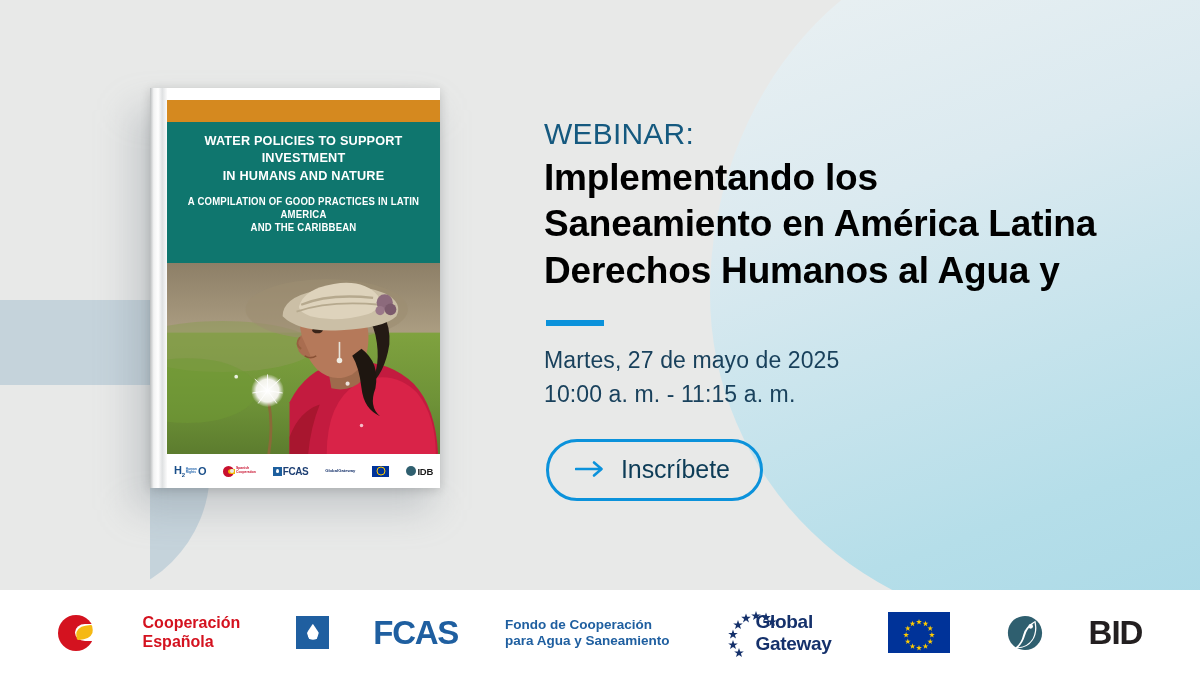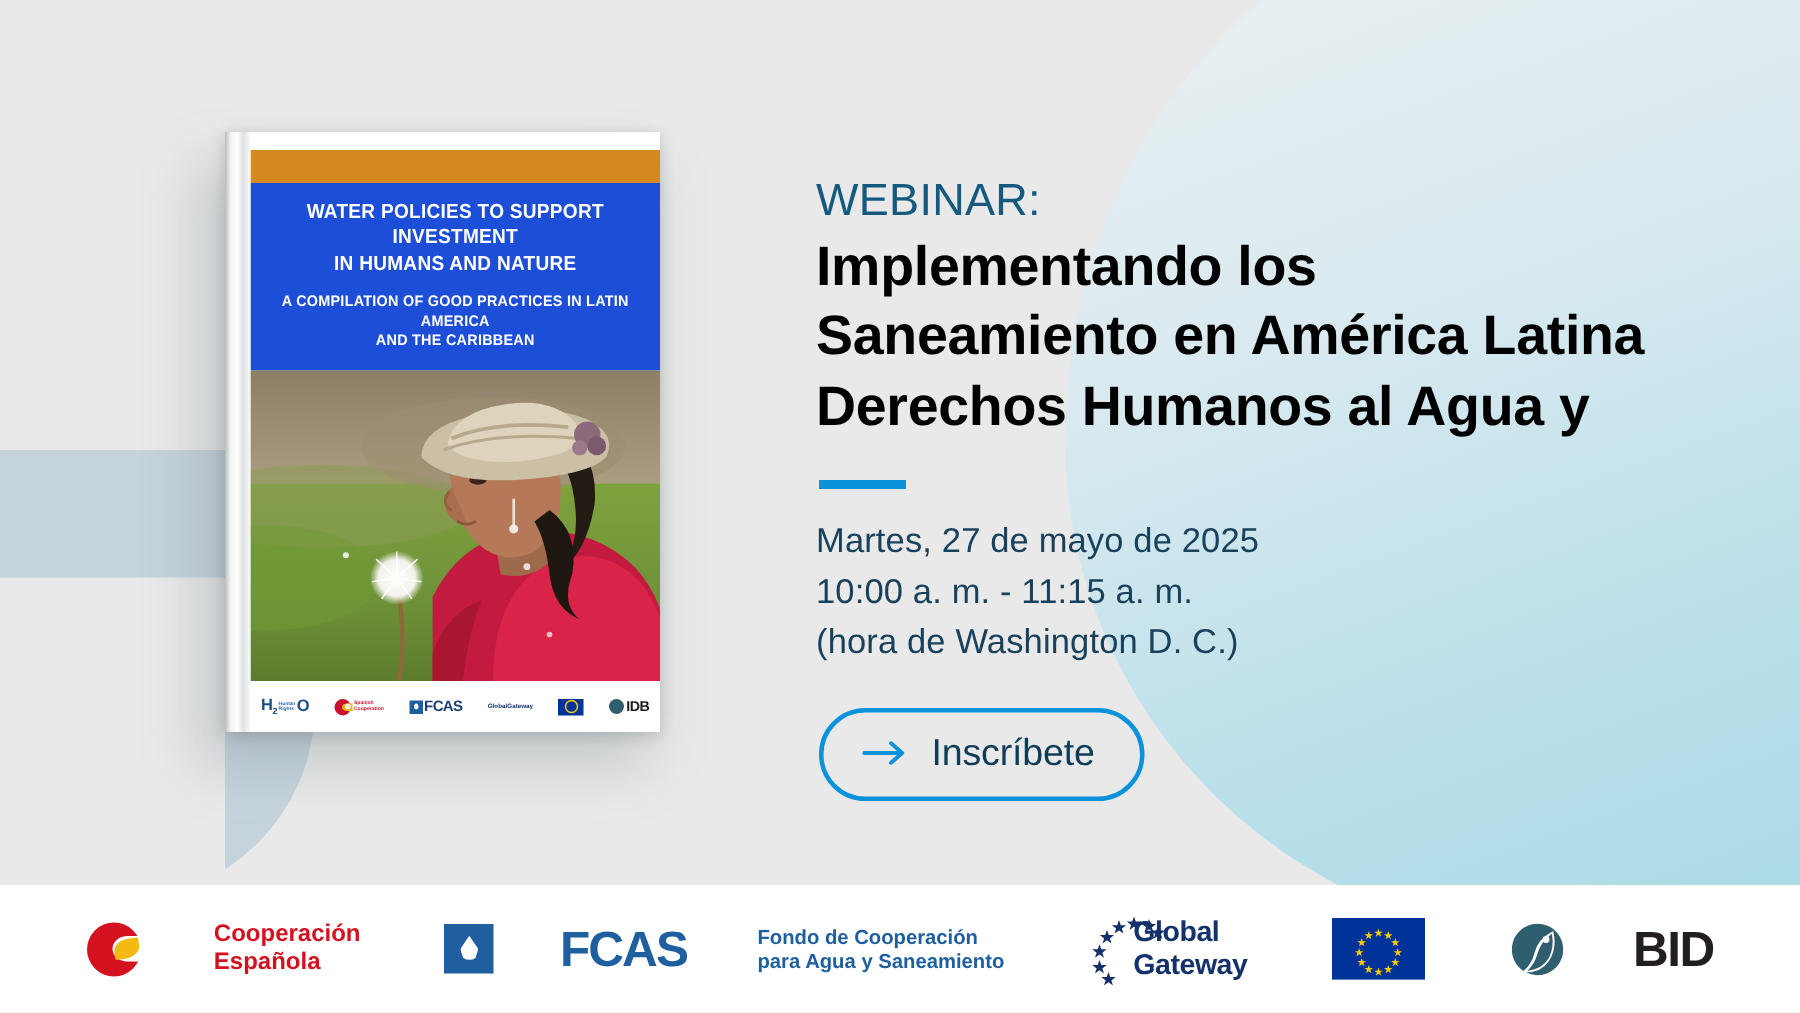--- a/index.html
+++ b/index.html
@@ -99,23 +99,23 @@
   .book-inner {
     position: absolute;
     left: 17px; right: 0; top: 0; bottom: 0;
     background: #ffffff;
     display: flex;
     flex-direction: column;
   }
   .cv-top-white { height: 12px; background:#ffffff; }
   .cv-orange-top { height: 22px; background: #d5891f; }
   .cv-blue {
-    background: #1d4ed8;
+    background: #0f766e;
     color: #ffffff;
-    padding: 10px 10px 12px 10px;
+    padding: 10px 10px 28px 10px;
     text-align: center;
   }
   .cv-title {
     font-family: "Liberation Sans Narrow","Liberation Sans", sans-serif;
     font-weight: bold;
     font-size: 13.5px;
     line-height: 1.28;
     letter-spacing: 0.2px;
     text-transform: uppercase;
     transform: scaleX(0.94);
@@ -435,21 +435,20 @@
       <div class="headline">Implementando los</div>
       <div class="headline">Saneamiento en América Latina</div>
       <div class="headline">Derechos Humanos al Agua y</div>
     </div>
 
     <div class="divider"></div>
 
     <div class="meta">
       <div>Martes, 27 de mayo de 2025</div>
       <div>10:00 a. m. - 11:15 a. m.</div>
-      <div>(hora de Washington D. C.)</div>
     </div>
 
     <button class="cta">
       <span class="cta-arrow">
         <svg width="30" height="18" viewBox="0 0 30 18" fill="none">
           <path d="M1 9 H26" stroke="currentColor" stroke-width="2.6" stroke-linecap="round"></path>
           <path d="M19 2.5 L26.5 9 L19 15.5" stroke="currentColor" stroke-width="2.6" stroke-linecap="round" stroke-linejoin="round" fill="none"></path>
         </svg>
       </span>
       <span class="cta-label">Inscríbete</span>

